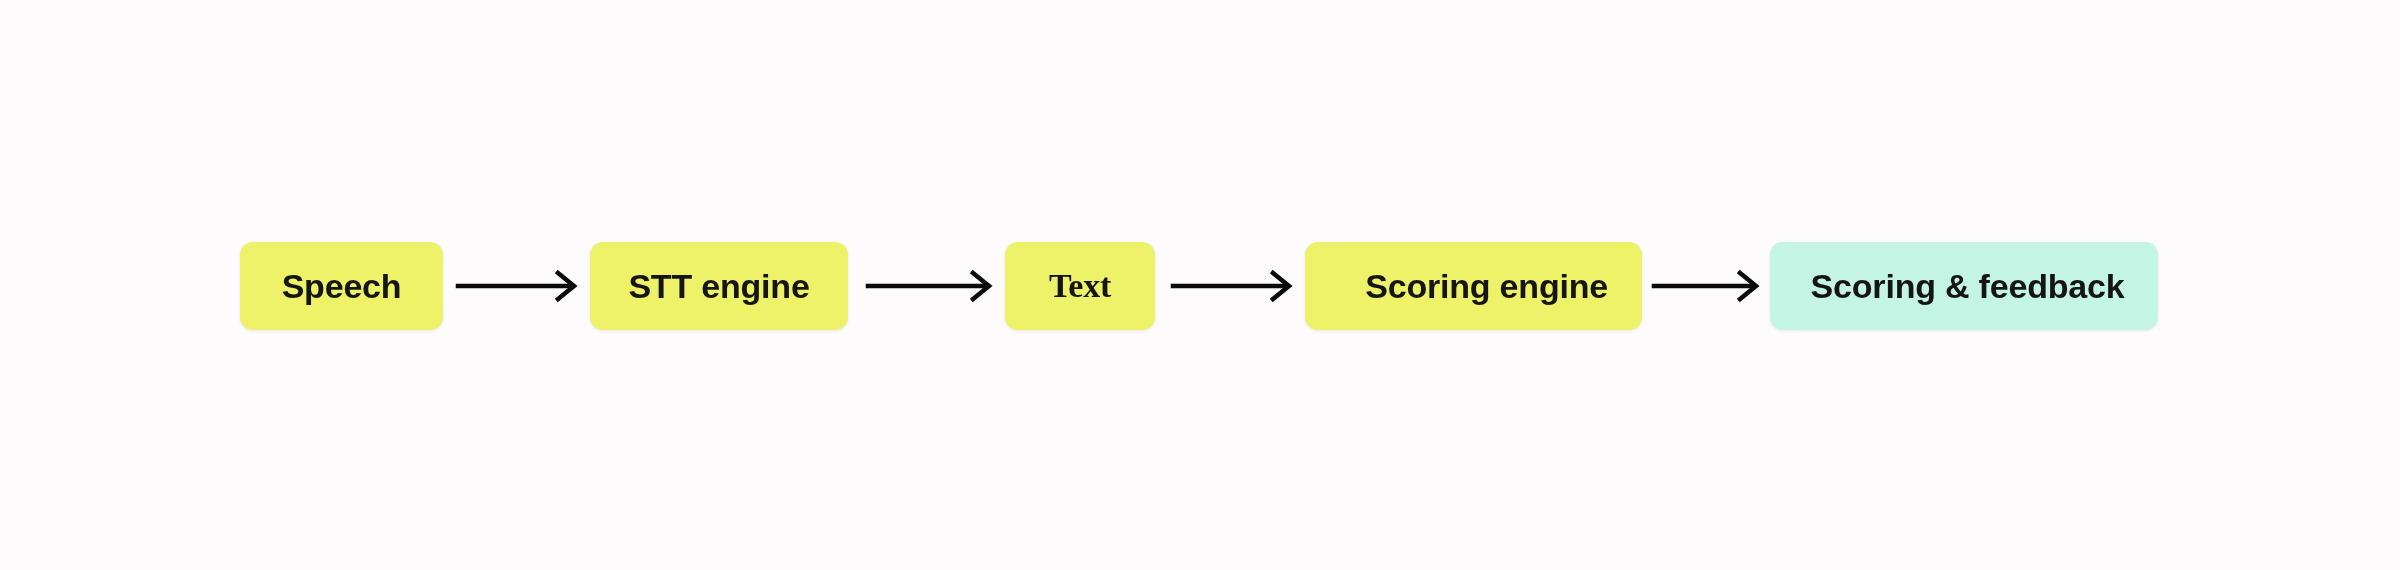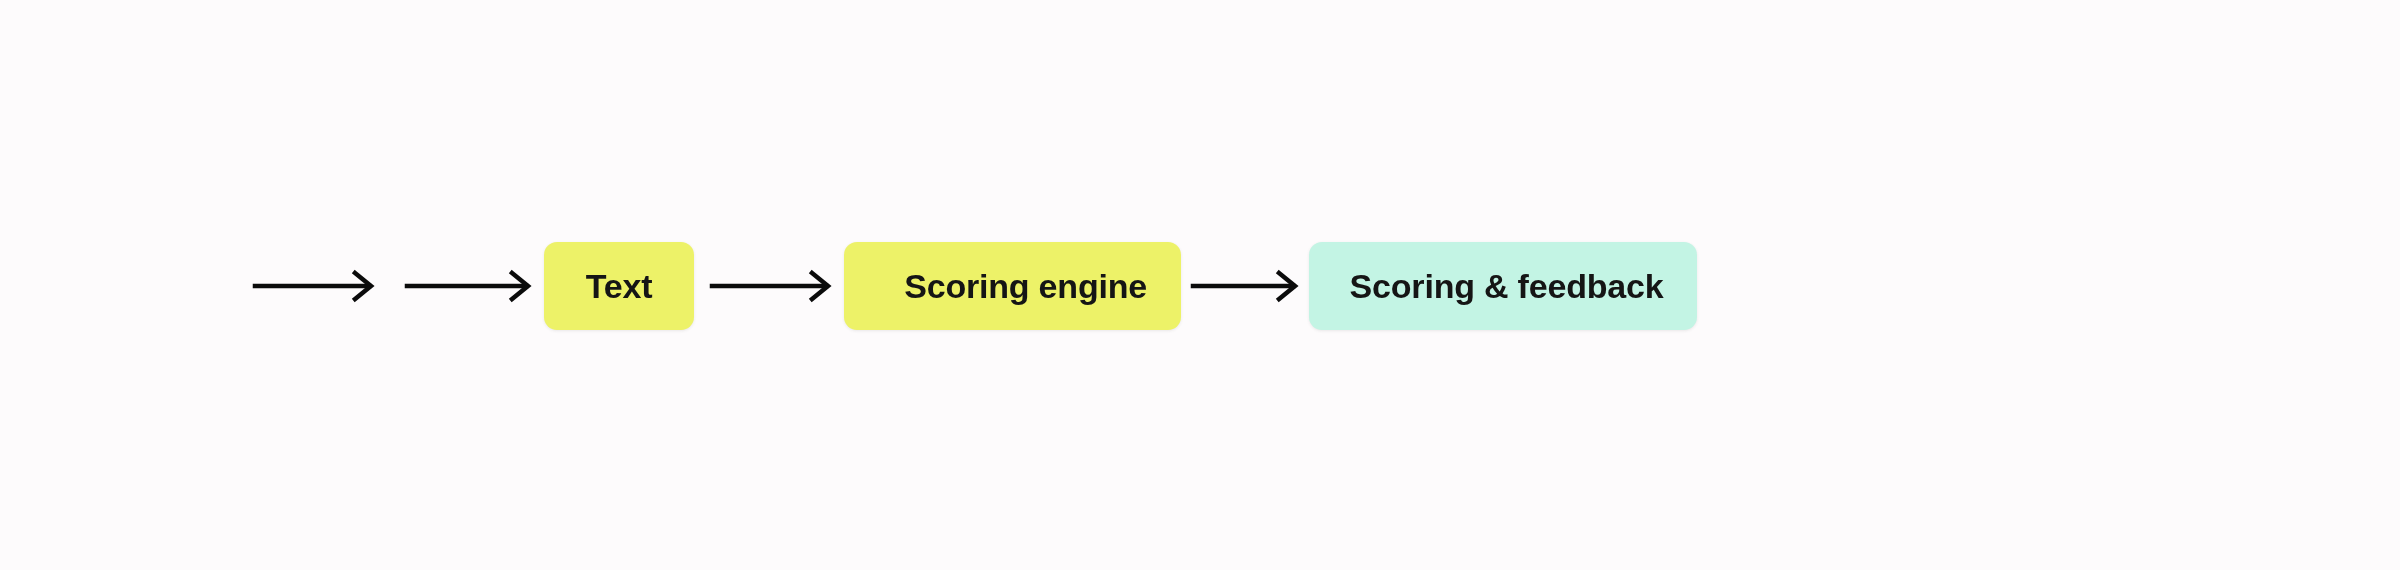--- a/index.html
+++ b/index.html
@@ -64,37 +64,43 @@
     stroke-linecap: square;
     stroke-linejoin: miter;
   }
 </style>
 </head>
 <body>
 
 <div id="diagram">
   <div class="flow-row">
 
+    <div class="node node-yellow" style="width: 203px; flex: 0 0 203px;">
+      <span>Speech</span>
+    </div>
 
     <div class="connector">
       <svg width="147" height="30" viewBox="0 0 147 30" aria-hidden="true">
         <path class="arrow-stroke" d="M 15 15 L 129 15"></path>
         <path class="arrow-stroke" d="M 115 2 L 131 15 L 115 28"></path>
       </svg>
     </div>
 
+    <div class="node node-yellow" style="width: 258px; flex: 0 0 258px;">
+      <span>STT engine</span>
+    </div>
 
     <div class="connector">
       <svg width="157" height="30" viewBox="0 0 157 30" aria-hidden="true">
         <path class="arrow-stroke" d="M 20 15 L 139 15"></path>
         <path class="arrow-stroke" d="M 125 2 L 141 15 L 125 28"></path>
       </svg>
     </div>
 
-    <div class="node node-yellow" style="width: 150px; flex: 0 0 150px;">
+    <div class="node node-yellow" style="width: 150px; flex: 0 0 150px; font-family: Liberation Serif, serif;">
       <span>Text</span>
     </div>
 
     <div class="connector">
       <svg width="150" height="30" viewBox="0 0 150 30" aria-hidden="true">
         <path class="arrow-stroke" d="M 18 15 L 132 15"></path>
         <path class="arrow-stroke" d="M 118 2 L 134 15 L 118 28"></path>
       </svg>
     </div>
 

